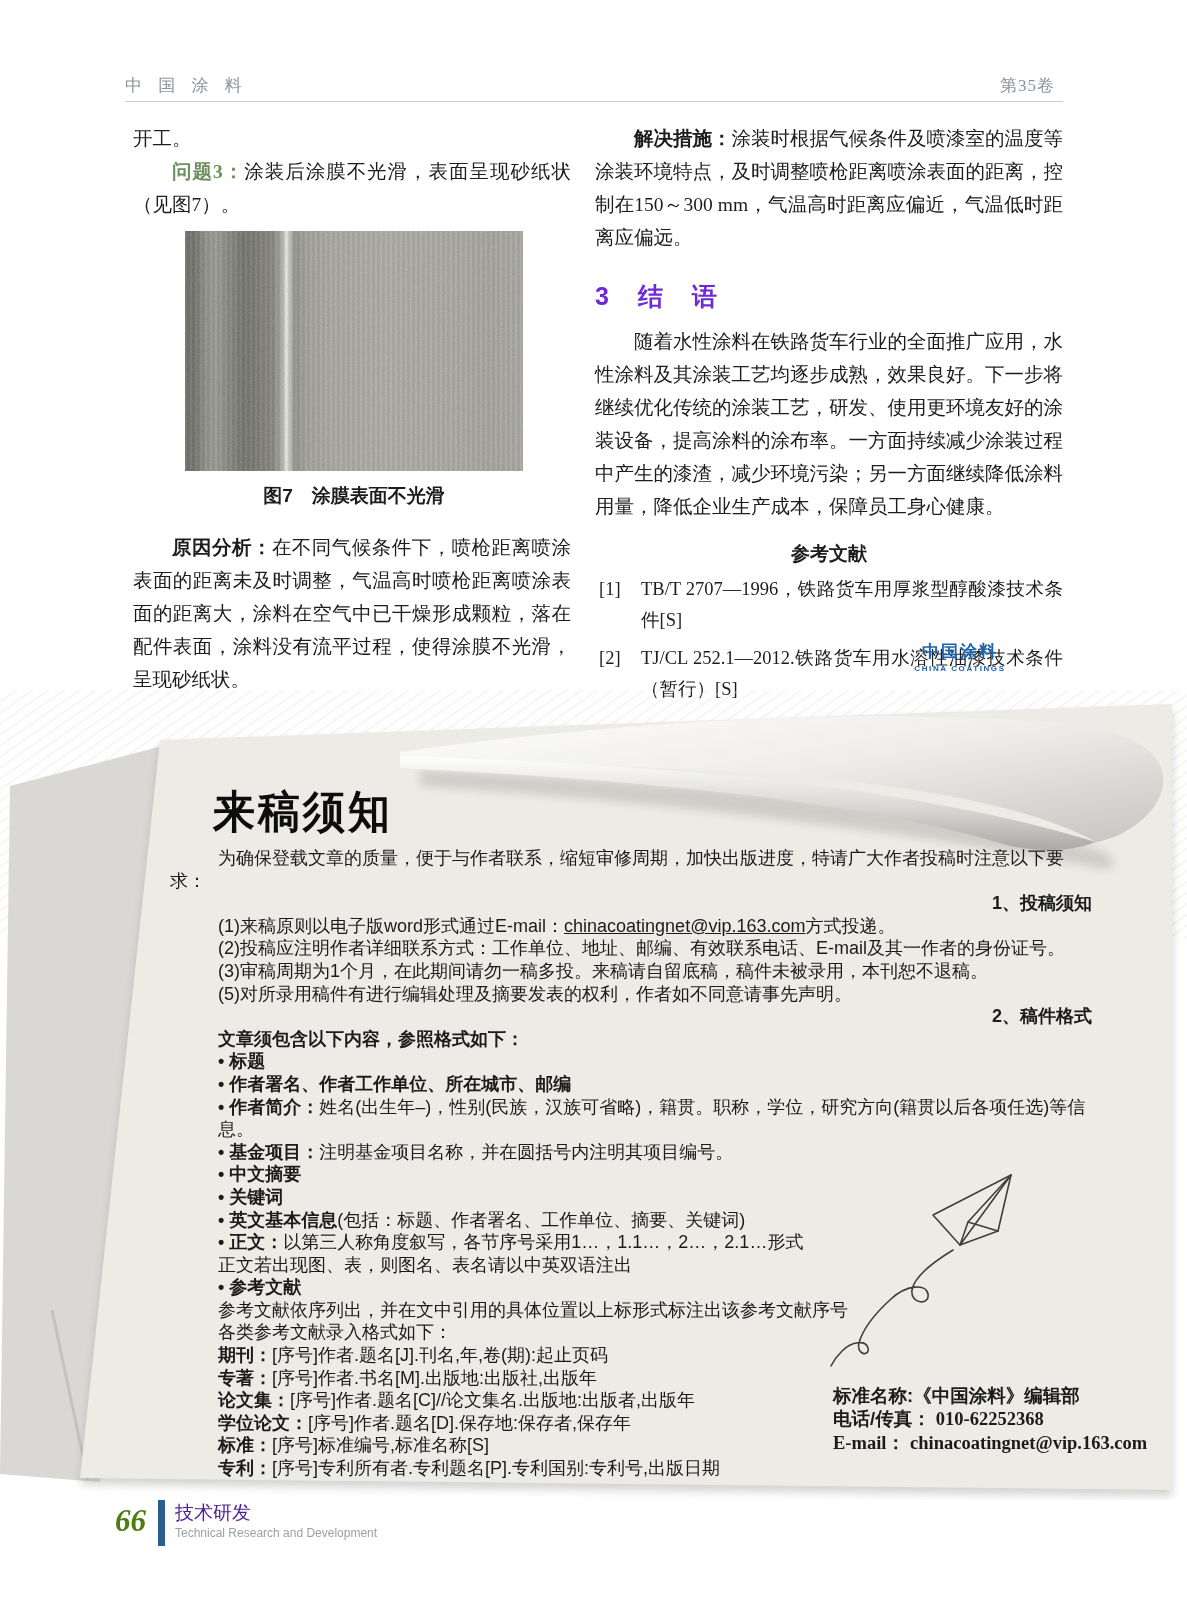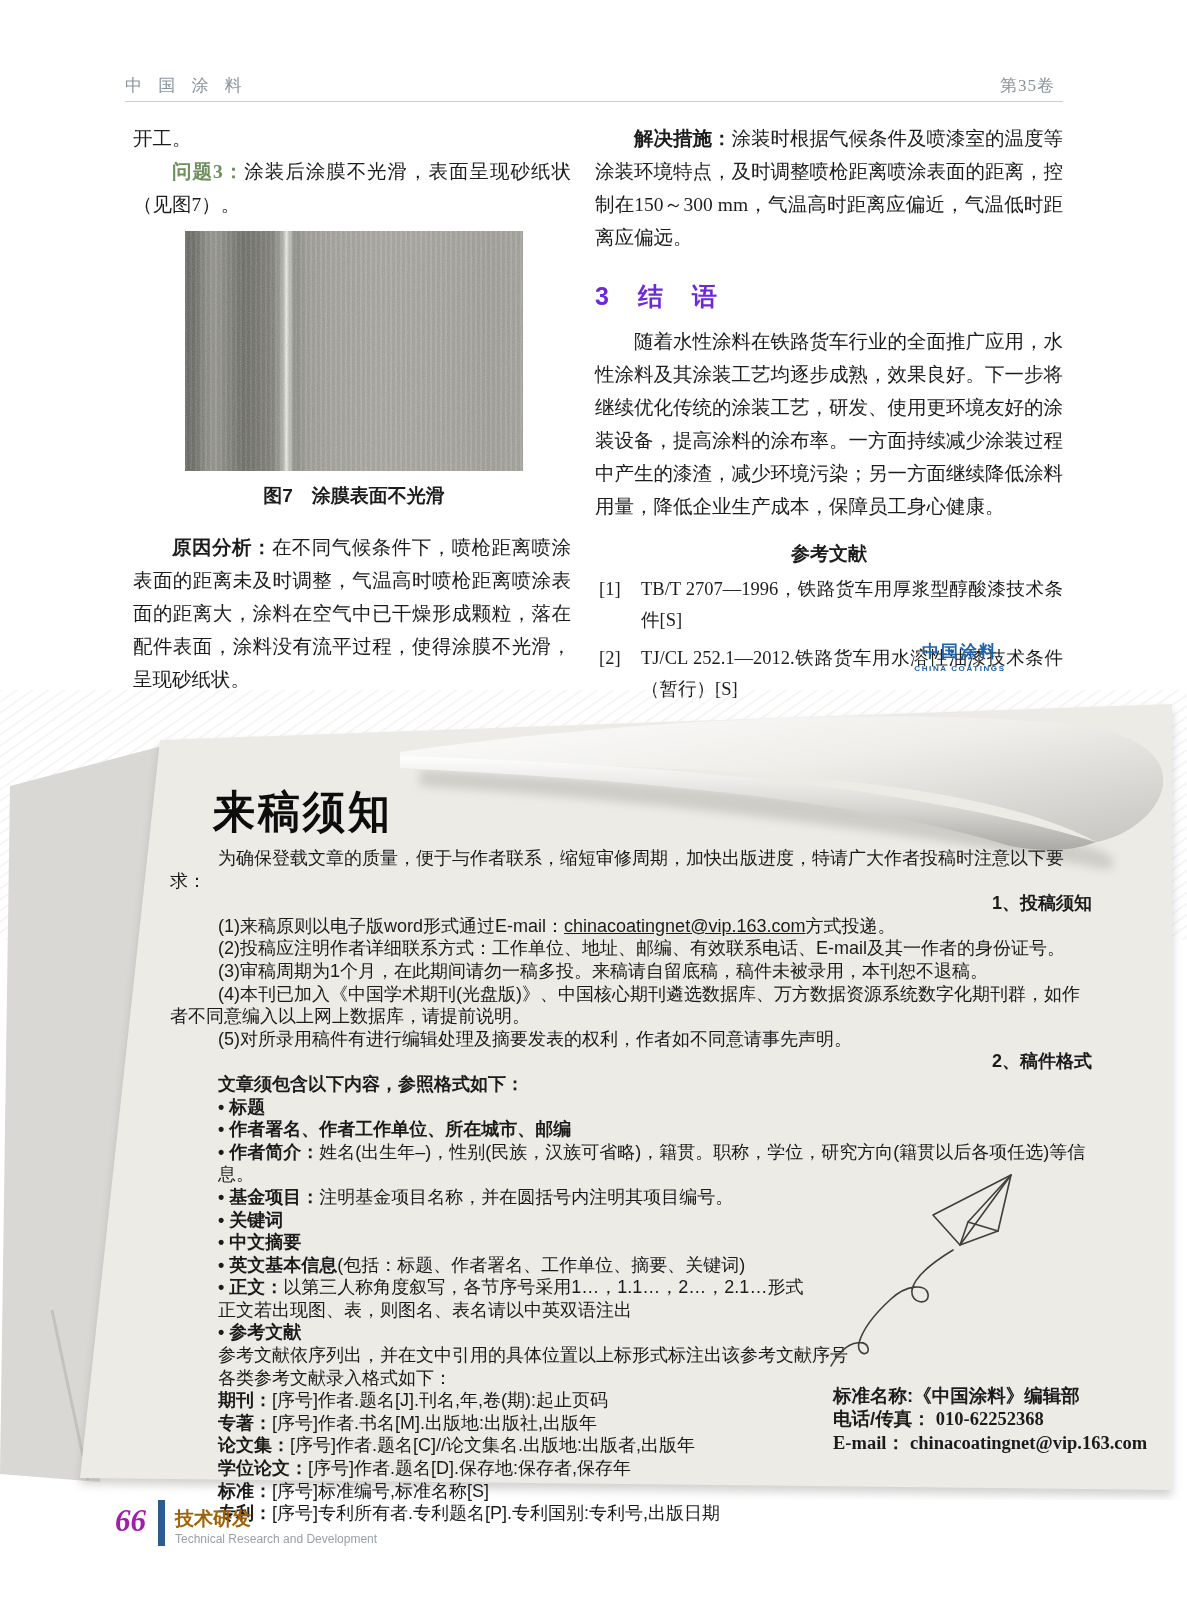--- a/index.html
+++ b/index.html
@@ -66,24 +66,24 @@
   .fmt{padding-left:48px;}
   .bold{font-weight:bold;}
   .u{text-decoration:underline;}
   .contact{position:absolute;left:833px;top:694px;font-size:18.5px;line-height:23px;
            font-weight:bold;}
   .serif{font-family:"Liberation Serif","DejaVu Serif",serif;}
   .plane{position:absolute;left:818px;top:448px;}
 
   
   .footer{position:absolute;left:115px;top:1498px;display:flex;align-items:flex-start;}
-  .pageno{font-size:31px;font-weight:bold;font-style:italic;color:#a21caf;line-height:46px;
+  .pageno{font-size:31px;font-weight:bold;font-style:italic;color:#4d7c0f;line-height:46px;
           font-family:"Liberation Serif","DejaVu Serif",serif;}
   .fbar{width:7px;height:46px;background:#2d5c8e;margin:2px 10px 0 12px;}
-  .fcn{font-size:19px;font-weight:bold;color:#a16207;line-height:26px;margin-top:8px;
+  .fcn{font-size:19px;font-weight:normal;color:#4c1d95;line-height:26px;margin-top:2px;
        font-family:"Liberation Sans","DejaVu Sans",sans-serif;}
   .fen{font-size:12px;color:#9aa0a6;font-family:"Liberation Sans","DejaVu Sans",sans-serif;}
 </style>
 </head>
 <body>
 
 <div class="page">
 
   <div class="header-row">
     <span class="journal-name">中 国 涂 料</span>
@@ -160,31 +160,30 @@
 
   <div class="notice-content">
     <div class="n-title">来稿须知</div>
 
     <div class="n-text">
       <div class="item">为确保登载文章的质量，便于与作者联系，缩短审修周期，加快出版进度，特请广大作者投稿时注意以下要求：</div>
       <div class="stitle">1、投稿须知</div>
       <div class="item"><span>(1)来稿原则以电子版word形式通过E-mail：</span><span class="u">chinacoatingnet@vip.163.com</span><span>方式投递。</span></div>
       <div class="item">(2)投稿应注明作者详细联系方式：工作单位、地址、邮编、有效联系电话、E-mail及其一作者的身份证号。</div>
       <div class="item">(3)审稿周期为1个月，在此期间请勿一稿多投。来稿请自留底稿，稿件未被录用，本刊恕不退稿。</div>
-      <div class="item">(4)本刊已加入《中国学术期刊(光盘版)》、中国核心期刊遴选数据库、万方数据资源系统数字化期刊群，如作者不同意编入以上网上数据库，请提前说明。</div>
       <div class="item">(5)对所录用稿件有进行编辑处理及摘要发表的权利，作者如不同意请事先声明。</div>
       <div class="stitle">2、稿件格式</div>
       <div class="lead">文章须包含以下内容，参照格式如下：</div>
 
       <div class="bullet"><span class="bold">标题</span><span></span></div>
       <div class="bullet"><span class="bold">作者署名、作者工作单位、所在城市、邮编</span><span></span></div>
       <div class="bullet"><span class="bold">作者简介：</span><span>姓名(出生年–)，性别(民族，汉族可省略)，籍贯。职称，学位，研究方向(籍贯以后各项任选)等信息。</span></div>
       <div class="bullet"><span class="bold">基金项目：</span><span>注明基金项目名称，并在圆括号内注明其项目编号。</span></div>
+      <div class="bullet"><span class="bold">中文摘要</span><span></span></div>
       <div class="bullet"><span class="bold">关键词</span><span></span></div>
-      <div class="bullet"><span class="bold">中文摘要</span><span></span></div>
       <div class="bullet"><span class="bold">英文基本信息</span><span>(包括：标题、作者署名、工作单位、摘要、关键词)</span></div>
       <div class="bullet"><span class="bold">正文：</span><span>以第三人称角度叙写，各节序号采用1…，1.1…，2…，2.1…形式</span></div>
       <div class="plain">正文若出现图、表，则图名、表名请以中英双语注出</div>
       <div class="bullet"><span class="bold">参考文献</span><span></span></div>
       <div class="plain">参考文献依序列出，并在文中引用的具体位置以上标形式标注出该参考文献序号</div>
       <div class="plain">各类参考文献录入格式如下：</div>
 
       <div class="fmt"><span class="bold">期刊：</span><span>[序号]作者.题名[J].刊名,年,卷(期):起止页码</span></div>
       <div class="fmt"><span class="bold">专著：</span><span>[序号]作者.书名[M].出版地:出版社,出版年</span></div>
       <div class="fmt"><span class="bold">论文集：</span><span>[序号]作者.题名[C]//论文集名.出版地:出版者,出版年</span></div>

